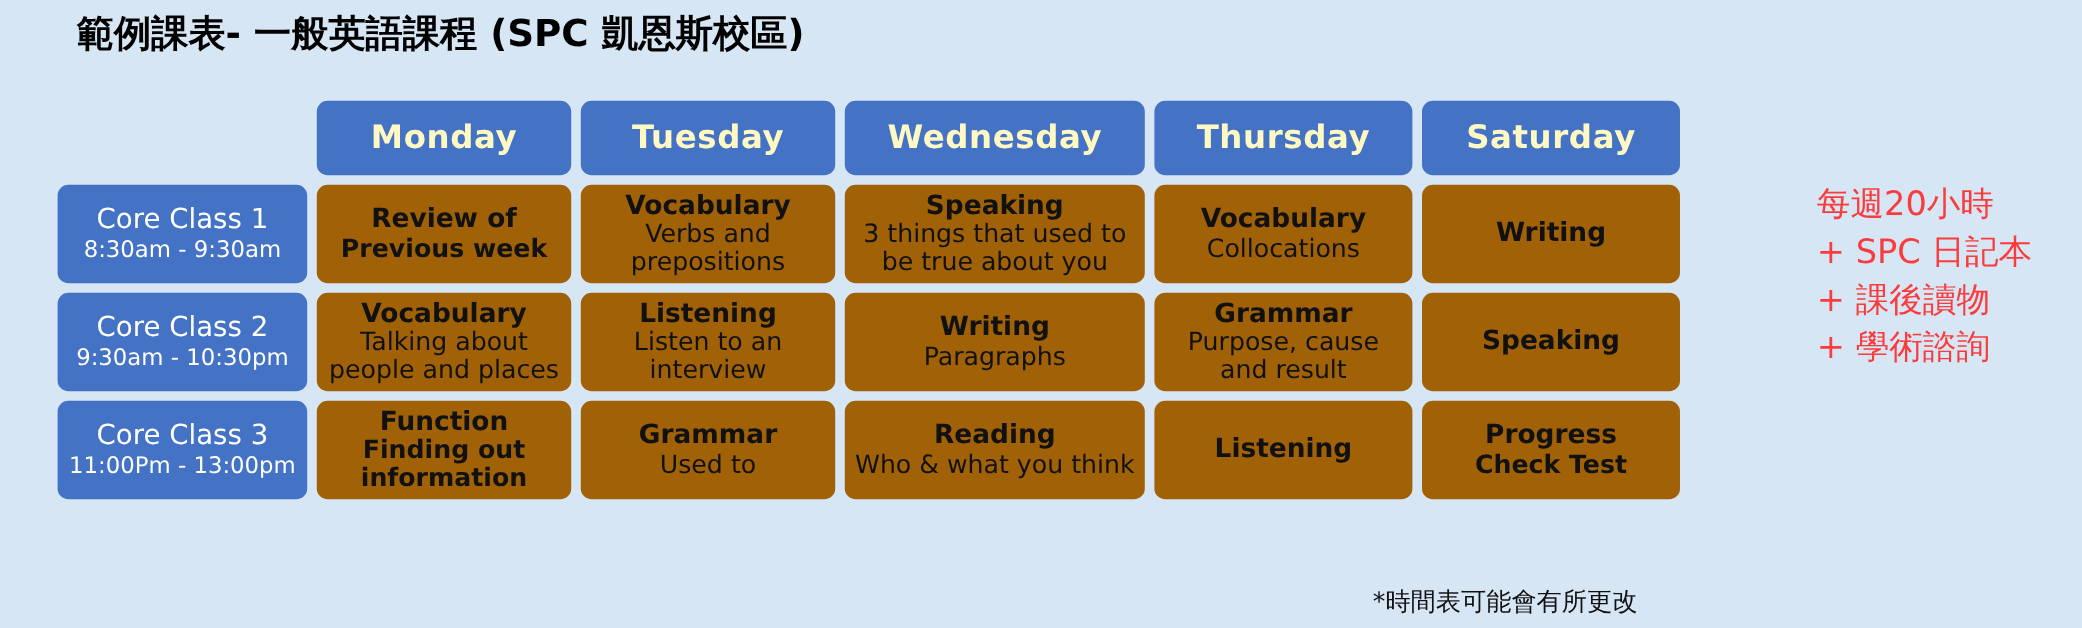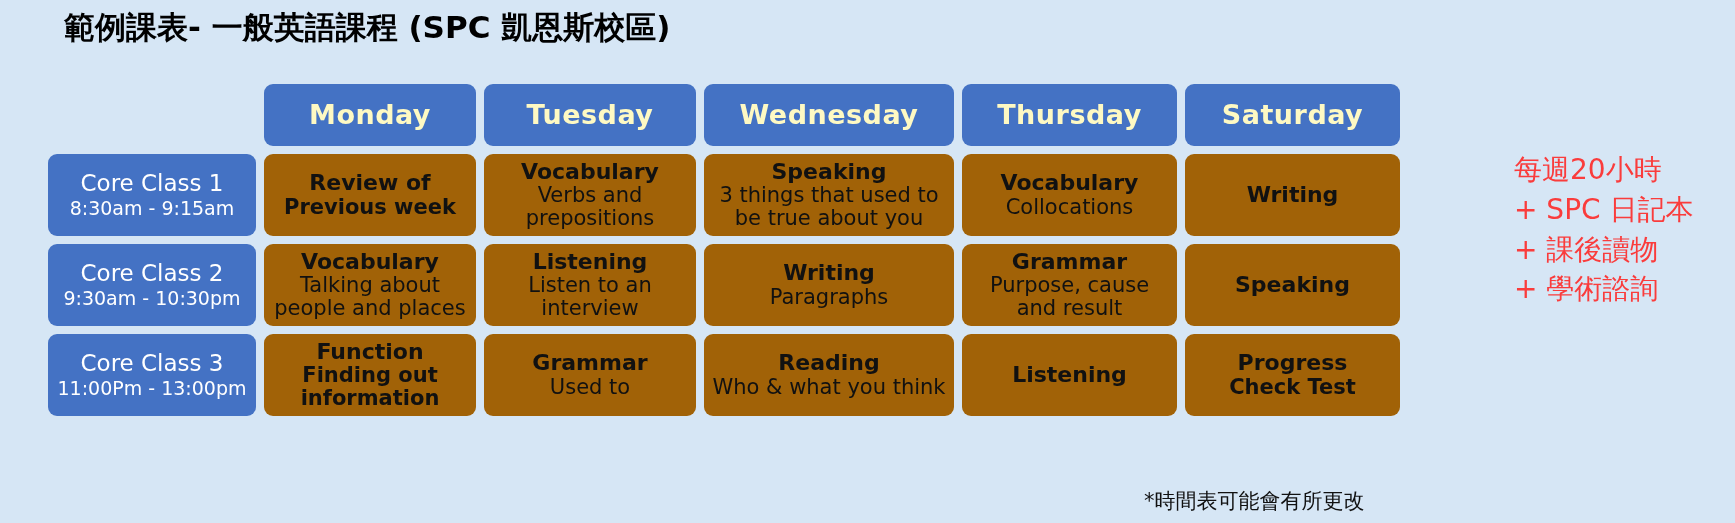--- a/index.html
+++ b/index.html
@@ -136,21 +136,21 @@
 
     <div class="cell corner"></div>
     <div class="cell dayhead">Monday</div>
     <div class="cell dayhead">Tuesday</div>
     <div class="cell dayhead">Wednesday</div>
     <div class="cell dayhead">Thursday</div>
     <div class="cell dayhead">Saturday</div>
 
     <div class="cell rowhead">
       <span class="rh-name">Core Class 1</span>
-      <span class="rh-time">8:30am - 9:15am</span>
+      <span class="rh-time">8:30am - 9:30am</span>
     </div>
     <div class="cell lesson">
       <span class="l-title">Review of</span>
       <span class="l-sub bold">Previous week</span>
     </div>
     <div class="cell lesson">
       <span class="l-title">Vocabulary</span>
       <span class="l-sub">Verbs and prepositions</span>
     </div>
     <div class="cell lesson">

